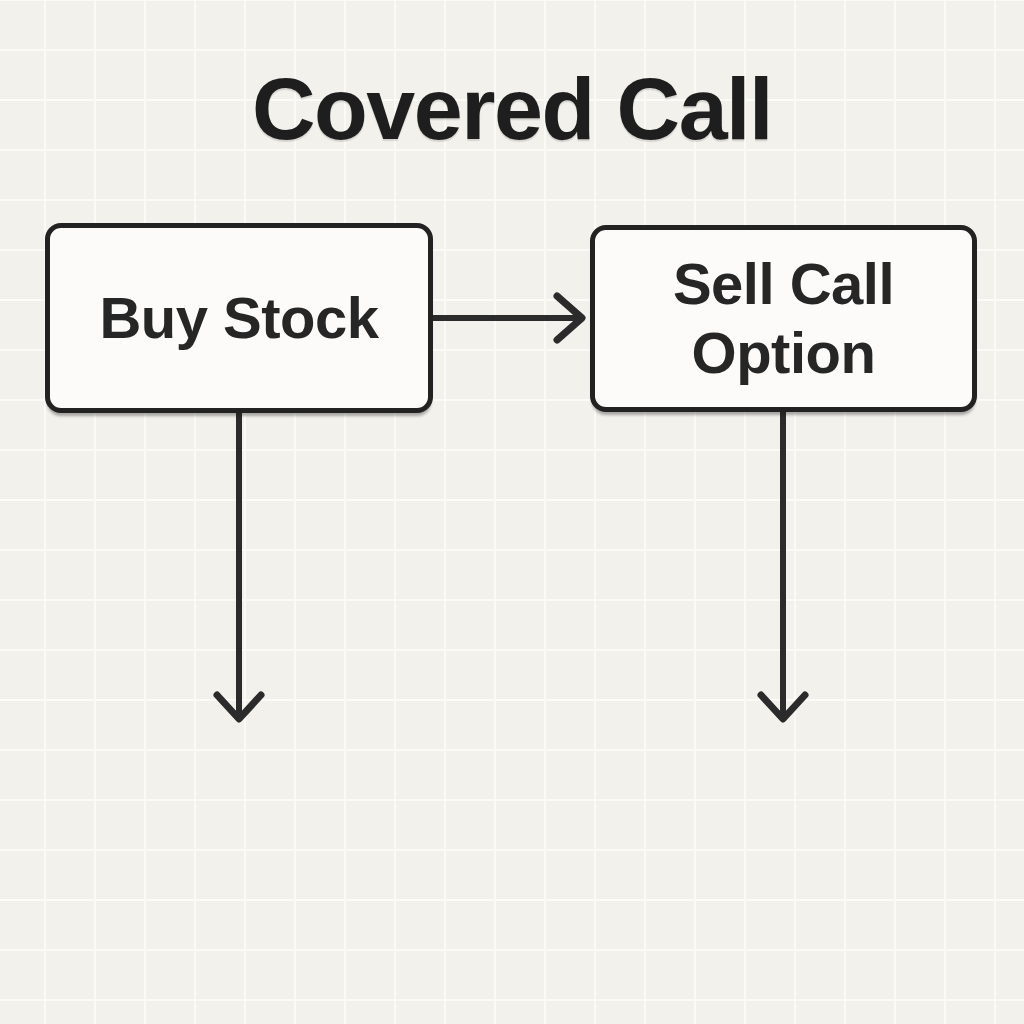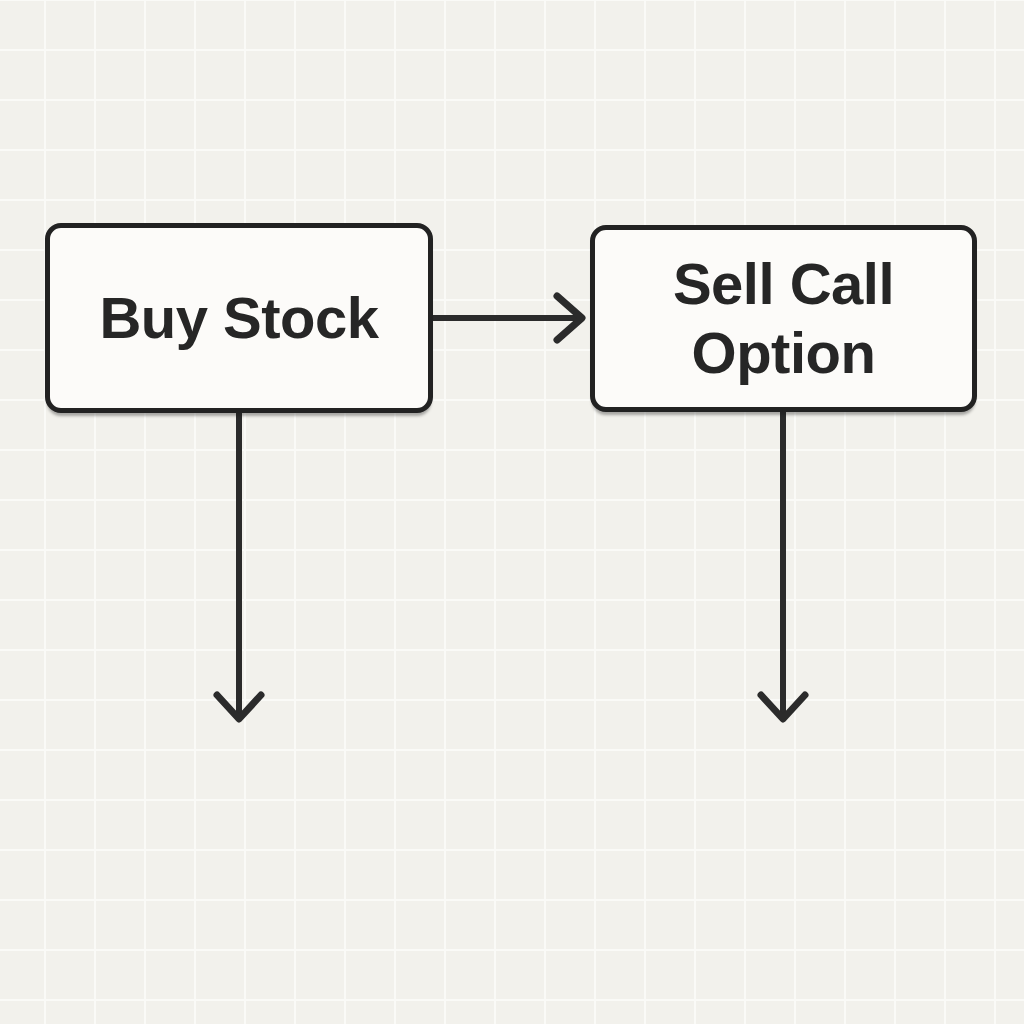--- a/index.html
+++ b/index.html
@@ -77,20 +77,21 @@
   }
   .node-buy-stock      { left: 45px;  top: 223px; width: 388px; height: 190px; }
   .node-sell-call      { left: 590px; top: 225px; width: 387px; height: 187px; padding: 0 24px; }
   .node-investor       { left: 278px; top: 728px; width: 467px; height: 185px; }
 </style>
 </head>
 <body>
 
 <div class="canvas">
 
+  <h1 class="title">Covered Call</h1>
 
   <svg class="connector-layer" viewBox="0 0 1024 1024" xmlns="http://www.w3.org/2000/svg" aria-hidden="true">
     <g>
       <path class="edge-line" d="M433 318 L581 318"></path>
       <path class="edge-head" d="M557 296 L582 318 L557 340"></path>
     </g>
     <g>
       <path class="edge-line" d="M239 413 L239 717"></path>
       <path class="edge-head" d="M217 695 L239 719 L261 695"></path>
     </g>

